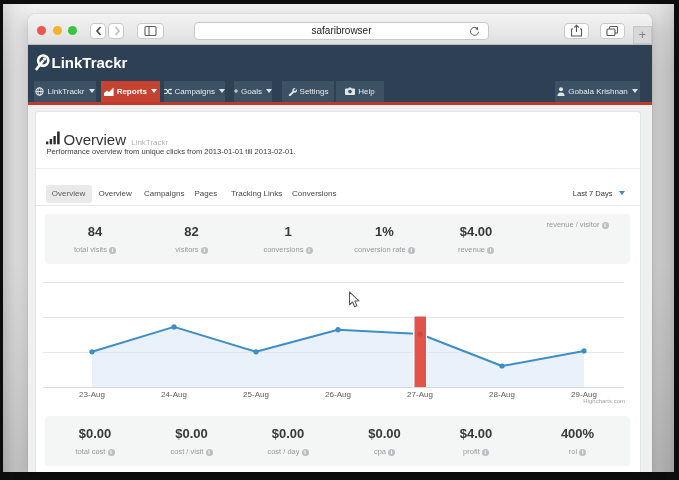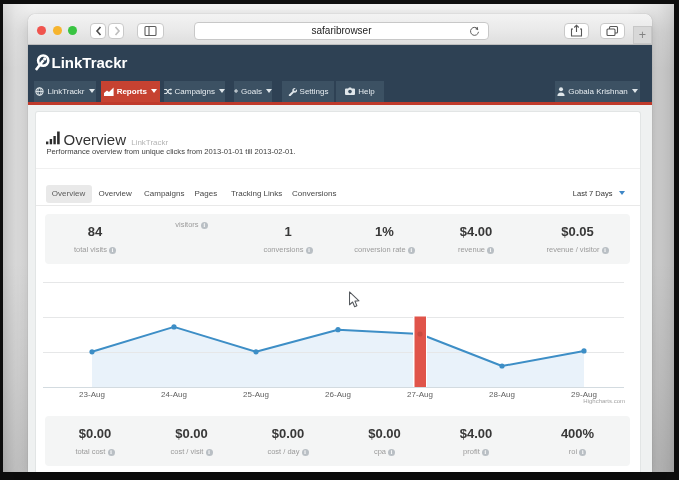--- a/index.html
+++ b/index.html
@@ -207,36 +207,36 @@
       <div class="abs tab" style="left:195px">Tracking Links</div>
       <div class="abs tab" style="left:256px">Conversions</div>
       <div class="abs" id="last7">Last 7 Days <span class="bluecaret"></span></div>
       <div class="abs" id="tab-border"></div>
       <div class="abs statpanel" id="stats-top">
         <div class="stat s1">
             <div class="val">84</div>
             <div class="lbl">total visits <span class="info">i</span></div>
           </div>
         <div class="stat s2">
+            <div class="val">82</div>
             <div class="lbl">visitors <span class="info">i</span></div>
           </div>
         <div class="stat s3">
             <div class="val">1</div>
             <div class="lbl">conversions <span class="info">i</span></div>
           </div>
         <div class="stat s4">
             <div class="val">1%</div>
             <div class="lbl">conversion rate <span class="info">i</span></div>
           </div>
         <div class="stat s5">
             <div class="val">$4.00</div>
             <div class="lbl">revenue <span class="info">i</span></div>
           </div>
         <div class="stat s6">
-            <div class="val">$0.05</div>
             <div class="lbl">revenue / visitor <span class="info">i</span></div>
           </div>
       </div>
       <svg class="abs" style="left:0px; top:156px" width="600" height="140" viewBox="0 0 600 140">
         <polygon points="56,83.8 138,58.9 220,83.8 302,61.7 384,66 466,98 548,82.9 548,119 56,119" fill="#e9f2fa"></polygon>
         <line x1="7" y1="14.5" x2="588" y2="14.5" stroke="#e6e7e8" stroke-width="1"></line>
         <line x1="7" y1="49.5" x2="588" y2="49.5" stroke="#e6e7e8" stroke-width="1"></line>
         <line x1="7" y1="84.5" x2="588" y2="84.5" stroke="#e6e7e8" stroke-width="1"></line>
         <polyline points="56,83.8 138,58.9 220,83.8 302,61.7 384,66 466,98 548,82.9" fill="none" stroke="#3d8ec6" stroke-width="2" stroke-linejoin="round"></polyline>
         <circle cx="56" cy="83.8" r="2.6" fill="#3d8ec6"></circle>

